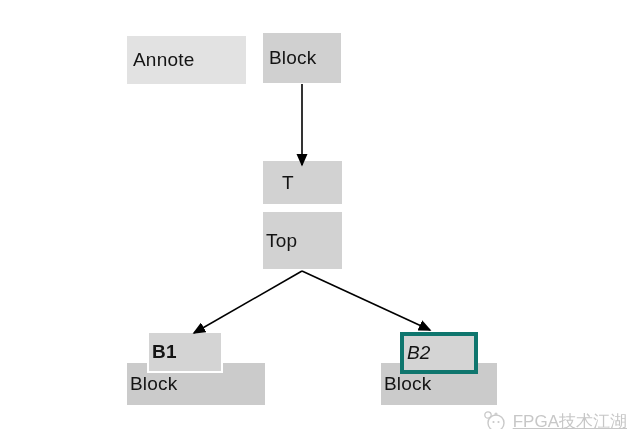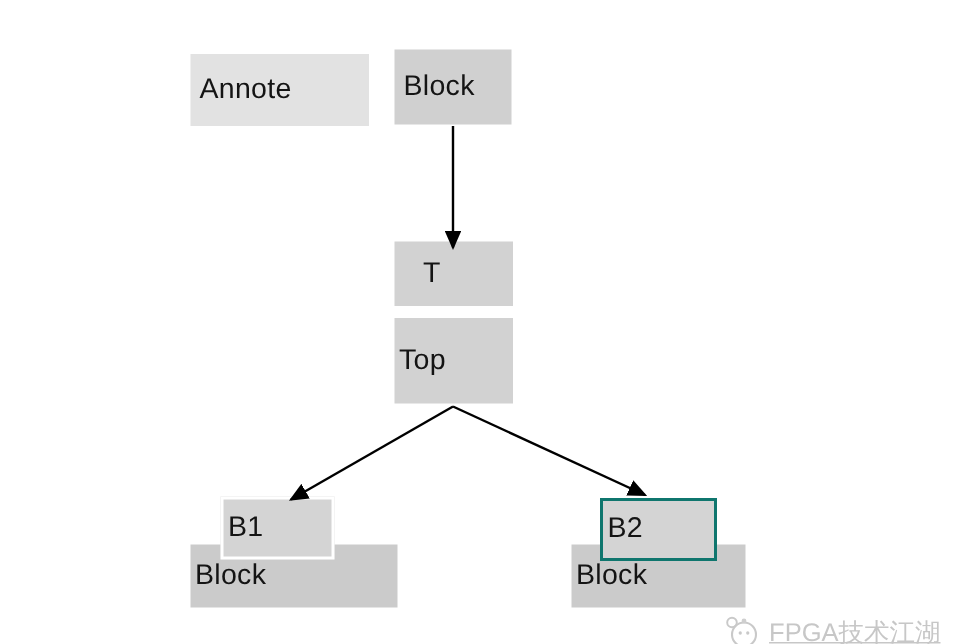--- a/index.html
+++ b/index.html
@@ -22,23 +22,23 @@
     align-items: center;
     font-size: 19px;
     color: #141414;
     letter-spacing: 0.2px;
     box-sizing: border-box;
   }
   .annote   { left: 127px; top: 20px;  width: 119px; height: 48px; background: #e2e2e2; padding-left: 6px; }
   .test     { left: 263px; top: 17px;  width: 78px;  height: 50px; background: #d0d0d0; padding-left: 6px; }
   .tbox     { left: 263px; top: 145px; width: 79px;  height: 43px; background: #d2d2d2; padding-left: 19px; }
   .topbox   { left: 263px; top: 196px; width: 79px;  height: 57px; background: #d2d2d2; padding-left: 3px; }
-  .b1       { left: 147px; top: 315px; width: 76px;  height: 42px; background: #d4d4d4; border: 2px solid #ffffff; padding-left: 3px; z-index: 2; }
+  .b1       { left: 147px; top: 315px; width: 76px;  height: 42px; background: #d4d4d4; border: 2px solid #ffffff; padding-left: 3px; z-index: 2; font-weight: bold; }
   .blockL   { left: 127px; top: 347px; width: 138px; height: 42px; background: #cbcbcb; padding-left: 3px; z-index: 1; }
-  .b2       { left: 400px; top: 316px; width: 78px;  height: 42px; background: #d4d4d4; border: 2px solid #0f766e; padding-left: 3px; z-index: 2; }
+  .b2       { left: 400px; top: 316px; width: 78px;  height: 42px; background: #d4d4d4; border: 4px solid #0f766e; padding-left: 3px; z-index: 2; font-style: italic; }
   .blockR   { left: 381px; top: 347px; width: 116px; height: 42px; background: #cbcbcb; padding-left: 3px; z-index: 1; }
   .arrows {
     position: absolute;
     left: 0; top: 0;
     width: 636px; height: 429px;
     z-index: 3;
     pointer-events: none;
   }
   .watermark {
     position: absolute;

